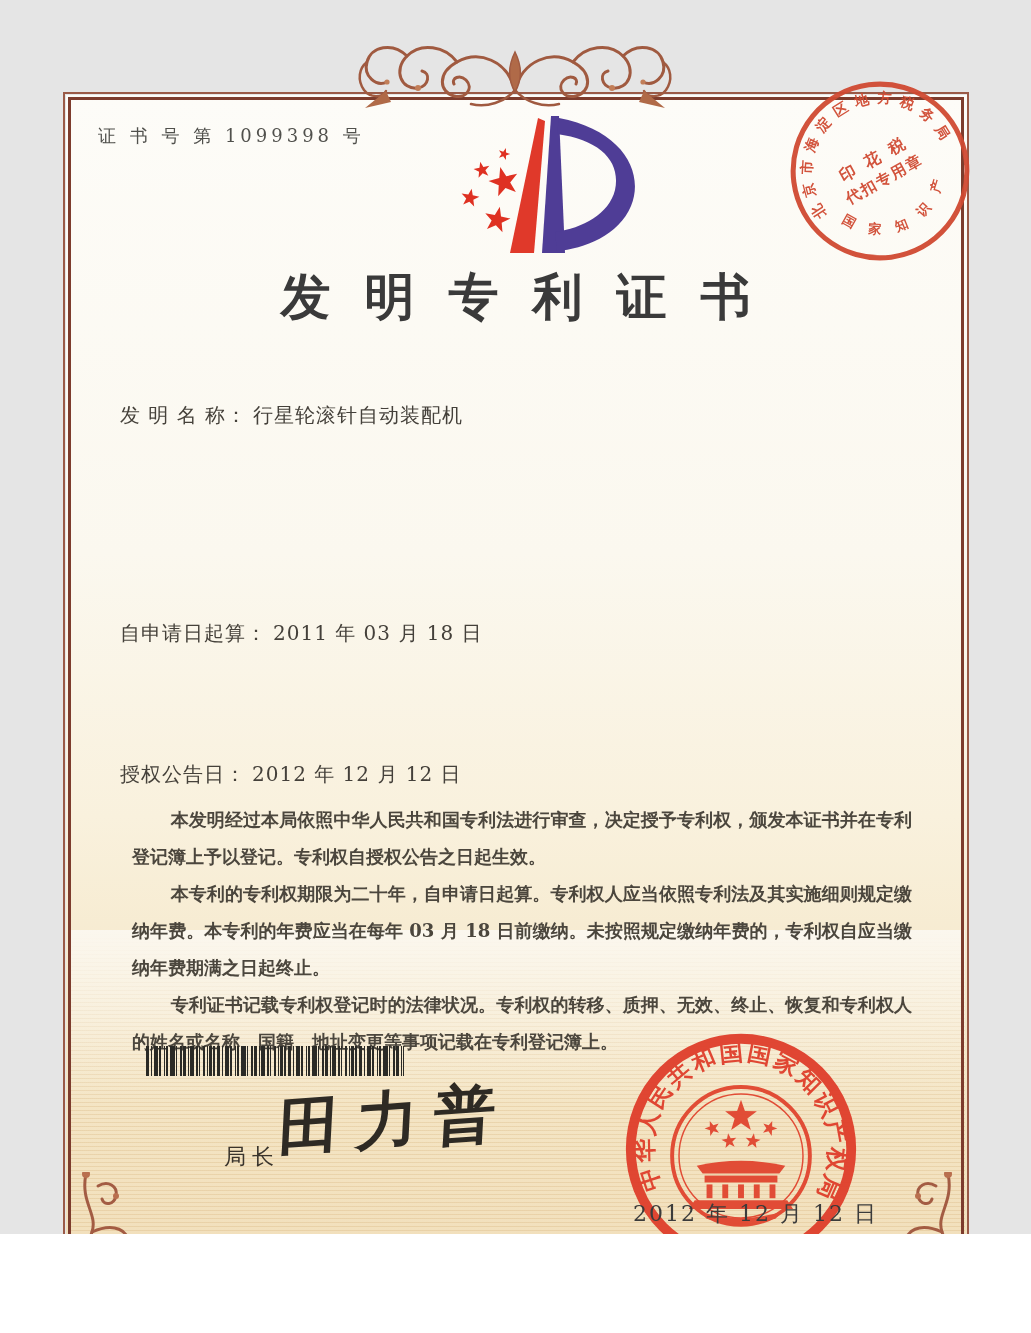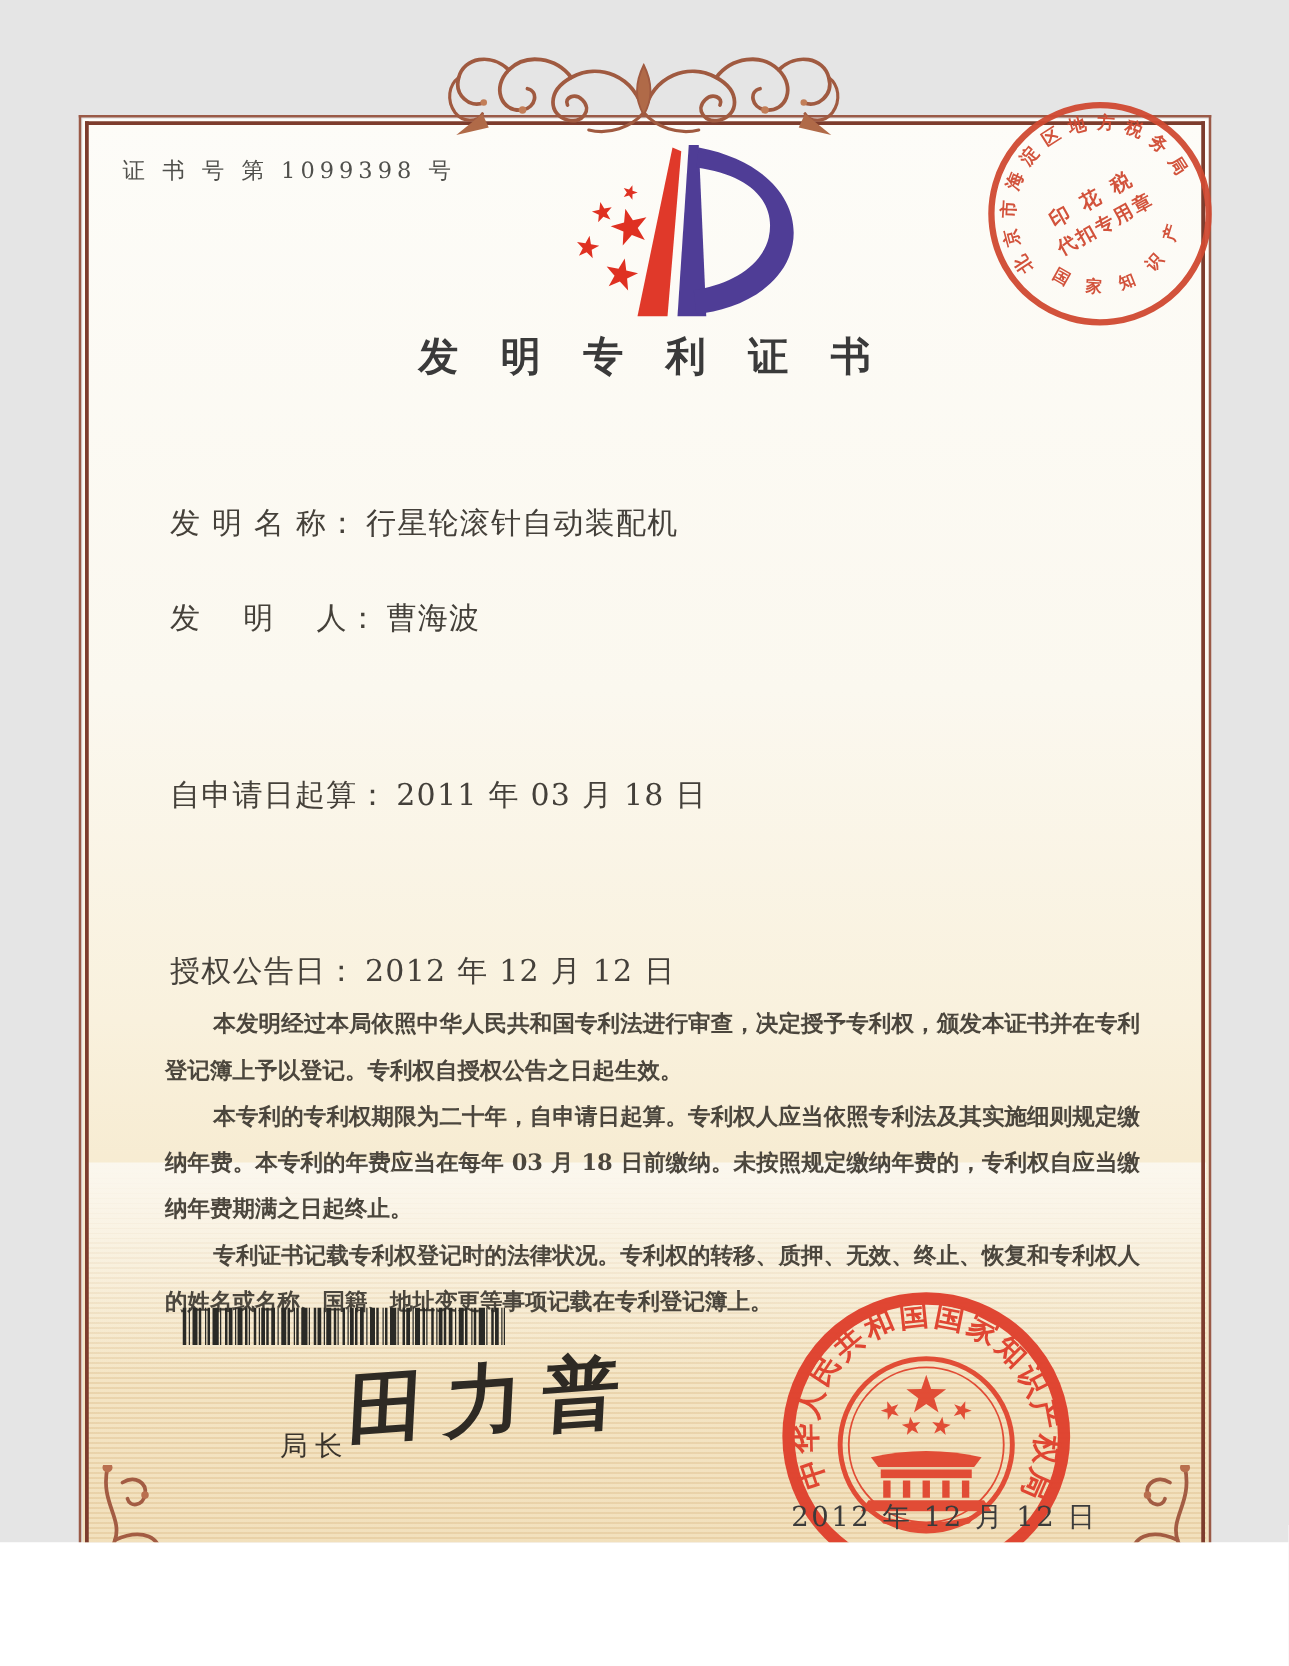--- a/index.html
+++ b/index.html
@@ -34,24 +34,24 @@
     content:""; position:absolute; left:3px; top:3px; right:3px; bottom:0;
     border-top:3px solid #7d3c2d; border-left:3px solid #7d3c2d; border-right:3px solid #7d3c2d;
   }
   .content { position:absolute; inset:0; z-index:2; }
   .cert-no {
     position:absolute; left:98px; top:124px;
     font-size:18px; letter-spacing:4px; color:#50504c;
   }
   .title {
     position:absolute; left:0; top:264px; width:1031px; text-align:center;
-    font-size:32px; font-weight:600; color:#3a3a3a;
+    font-size:50px; font-weight:600; color:#3a3a3a;
     letter-spacing:34px; padding-left:34px;
   }
-  .field { position:absolute; left:136px; font-size:24px; color:#45413a; letter-spacing:1px; white-space:nowrap; }
+  .field { position:absolute; left:120px; font-size:20px; color:#45413a; letter-spacing:1px; white-space:nowrap; }
   .field .val { margin-left:6px; color:#44403a; }
   .f0{top:402px} .f1{top:478px} .f2{top:551px} .f3{top:620px} .f4{top:691px} .f5{top:761px}
   .body-text {
     position:absolute; left:132px; top:801px; width:780px;
     font-size:18px; line-height:37px; color:#4b463d; text-align:justify;
   }
   .body-text p { text-indent:2.15em;font-weight:bold; }
   .barcode { position:absolute; left:146px; top:1046px; z-index:3; }
   .sig-label { position:absolute; left:224px; top:1142px; font-size:22px; color:#3a342c; letter-spacing:6px; }
   .sig-name {
@@ -169,23 +169,20 @@
         <textPath href="#taxArcBot" startOffset="6" textLength="185" lengthAdjust="spacing">国家知识产权局</textPath>
       </text>
       <text x="100" y="92" text-anchor="middle" font-size="16" font-weight="bold" fill="#d04a32" letter-spacing="3">印 花 税</text>
       <text x="100" y="114" text-anchor="middle" font-size="15" font-weight="bold" fill="#d04a32" letter-spacing="2">代扣专用章</text>
     </svg>
 
     <div class="title">发明专利证书</div>
 
     <div class="field f0">
       <span>发 明 名 称</span><span>：</span><span class="val">行星轮滚针自动装配机</span>
-    </div>
-    <div class="field f1">
-      <span>发　 明 　人</span><span>：</span><span class="val">曹海波</span>
     </div>
     <div class="field f3">
       <span>自申请日起算</span><span>：</span><span class="val">2011 年 03 月 18 日</span>
     </div>
     <div class="field f5">
       <span>授权公告日</span><span>：</span><span class="val">2012 年 12 月 12 日</span>
     </div>
 
     <div class="body-text">
       <p>本发明经过本局依照中华人民共和国专利法进行审查，决定授予专利权，颁发本证书并在专利登记簿上予以登记。专利权自授权公告之日起生效。</p>

